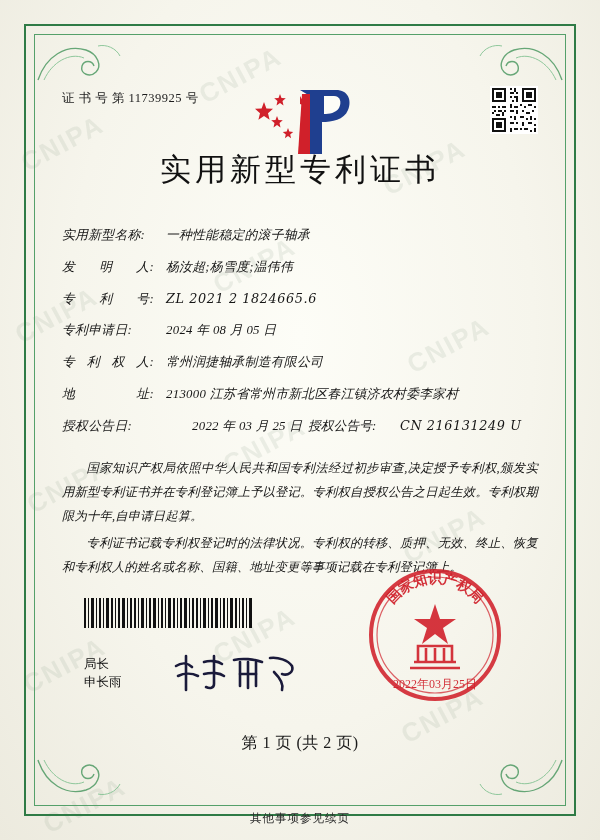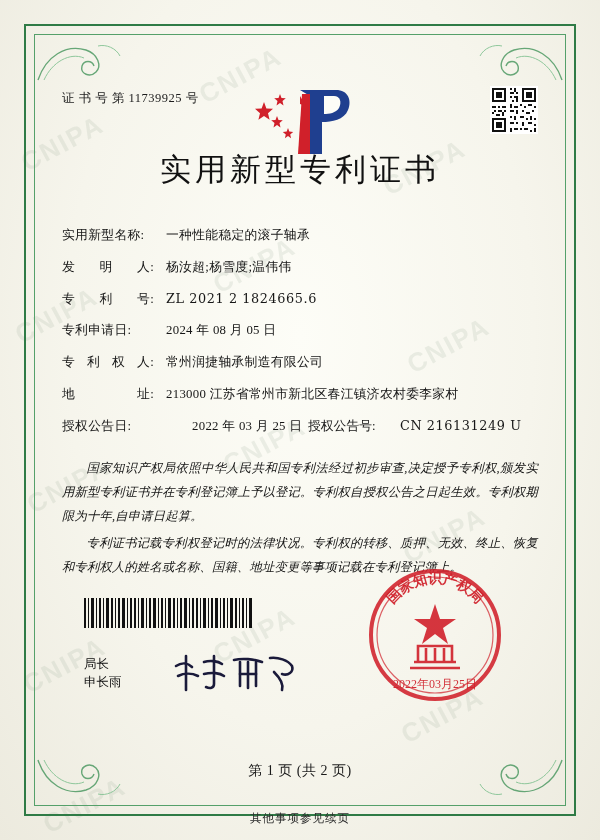--- a/index.html
+++ b/index.html
@@ -102,20 +102,21 @@
     color: #111;
     margin-top: 42px;
     font-family: "DejaVu Serif", serif;
   }
 
   .fields {
     margin-top: 38px;
     font-size: 12.8px;
     color: #161616;
     line-height: 1;
+    font-style: italic;
   }
   .field-row {
     display: flex;
     align-items: baseline;
     margin-bottom: 19px;
   }
   .f-label {
     width: 104px;
     flex: 0 0 104px;
     letter-spacing: .3px;
@@ -179,23 +180,23 @@
     position: absolute;
     left: 108px;
     bottom: 86px;
     width: 128px;
     height: 44px;
   }
 
   .page-num {
     position: absolute;
     left: 0; right: 0;
-    bottom: 0;
+    bottom: 26px;
     text-align: center;
-    font-size: 14px;
+    font-size: 16px;
     color: #1a1a1a;
     letter-spacing: .5px;
   }
 
   .footer-note {
     position: absolute;
     left: 0; right: 0;
     bottom: 14px;
     text-align: center;
     font-size: 11.5px;

